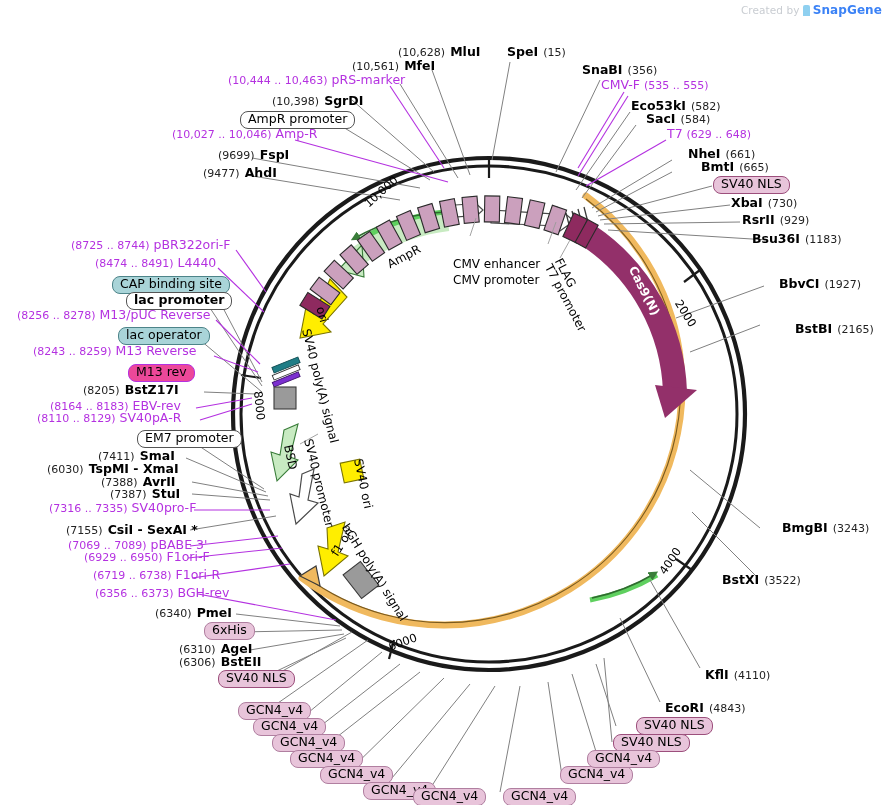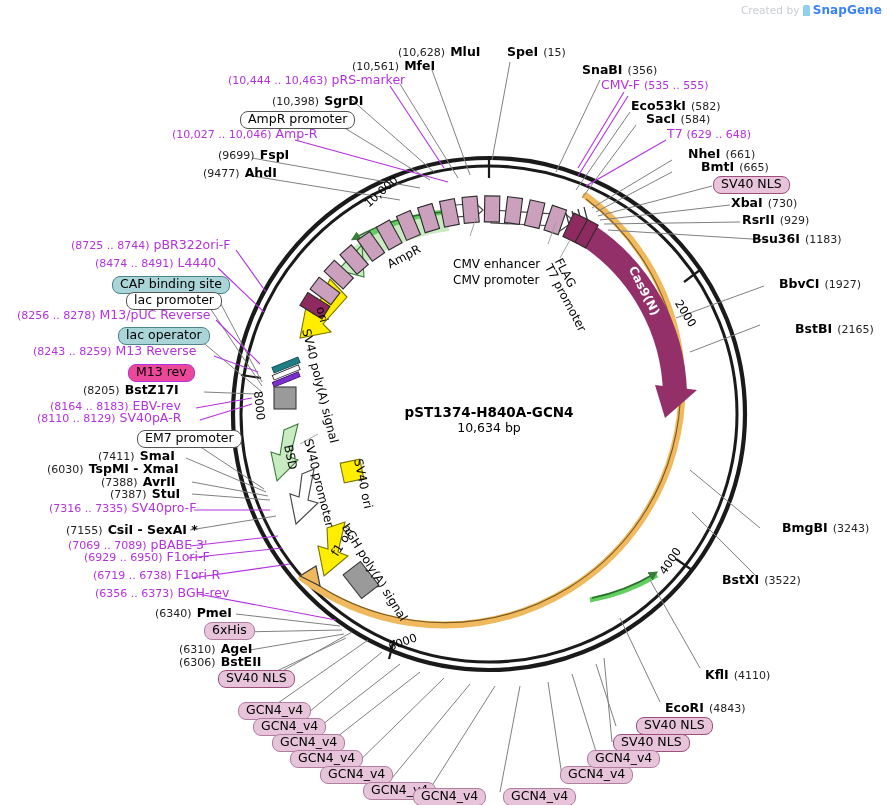--- a/index.html
+++ b/index.html
@@ -270,24 +270,20 @@
   <div class="featlbl" style="left:548px;top:258px;transform:rotate(62deg);">T7 promoter</div>
   <div class="featlbl" style="left:632px;top:260px;transform:rotate(63deg);color:#fff;font-weight:bold;">Cas9(N)</div>
   <div class="featlbl" style="left:320px;top:300px;transform:rotate(74deg);">ori</div>
   <div class="featlbl" style="left:306px;top:322px;transform:rotate(76deg);">SV40 poly(A) signal</div>
   <div class="featlbl" style="left:288px;top:438px;transform:rotate(78deg);">BSD</div>
   <div class="featlbl" style="left:308px;top:432px;transform:rotate(76deg);">SV40 promoter</div>
   <div class="featlbl" style="left:358px;top:452px;transform:rotate(78deg);">SV40 ori</div>
   <div class="featlbl" style="left:334px;top:548px;transform:rotate(-58deg);color:#000;">f1 ori</div>
   <div class="featlbl" style="left:345px;top:518px;transform:rotate(58deg);">bGH poly(A) signal</div>
 
-  <div class="ctr" style="left:339px;top:404px;">
-    <div class="nm">pST1374-H840A-GCN4</div>
-    <div class="bp">10,634 bp</div>
-  </div>
 
   <div class="lbl" style="left:398px;top:43px;">
     <span class="pos">(10,628)</span>
     <span class="enz">MluI</span>
   </div>
   <div class="lbl" style="left:507px;top:43px;">
     <span class="enz">SpeI</span>
     <span class="pos">(15)</span>
   </div>
   <div class="lbl" style="left:352px;top:57px;">
@@ -398,21 +394,21 @@
     <span class="pos">(8725 .. 8744)</span>
     <span>pBR322ori-F</span>
   </div>
   <div class="lbl primer" style="left:95px;top:257px;">
     <span class="pos">(8474 .. 8491)</span>
     <span>L4440</span>
   </div>
   <div class="lbl" style="left:112px;top:275px;">
     <span class="chip teal">CAP binding site</span>
   </div>
-  <div class="lbl" style="left:126px;top:291px;">
+  <div class="lbl" style="left:126px;top:291px;font-weight:bold;">
     <span class="chip plain">lac promoter</span>
   </div>
   <div class="lbl primer" style="left:17px;top:309px;">
     <span class="pos">(8256 .. 8278)</span>
     <span>M13/pUC Reverse</span>
   </div>
   <div class="lbl" style="left:118px;top:326px;">
     <span class="chip teal">lac operator</span>
   </div>
   <div class="lbl primer" style="left:33px;top:345px;">

